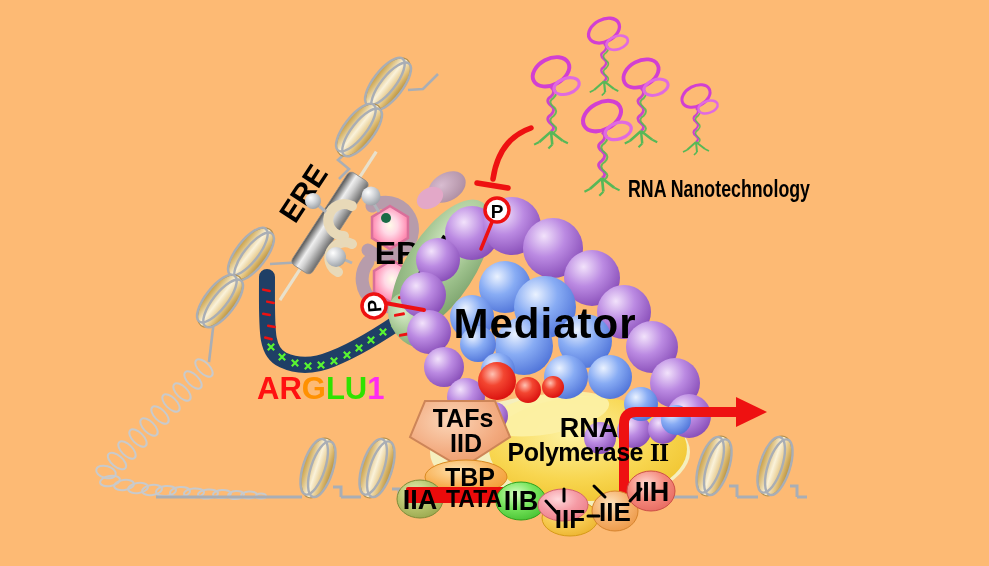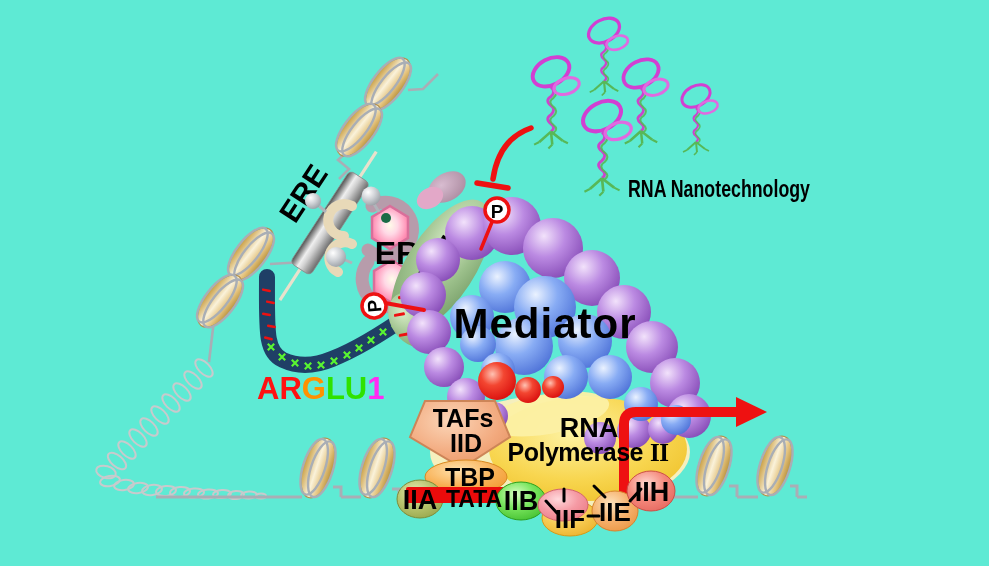--- a/index.html
+++ b/index.html
@@ -1,16 +1,16 @@
 <!DOCTYPE html>
 <html><head>
 <meta charset="utf-8">
 <style>
   html,body{margin:0;padding:0;background:#fff;}
-  .stage{position:relative;width:989px;height:566px;background:#5eead4;overflow:hidden;}
+  .stage{position:relative;width:989px;height:566px;background:#fdba74;overflow:hidden;}
   svg{display:block;}
   .t{font-family:"Liberation Sans",sans-serif;font-weight:bold;fill:#000;}
   .serif{font-family:"Liberation Serif","DejaVu Serif",serif;font-weight:bold;}
 </style>
 </head>
 <body>
 
 <div class="stage">
 <svg width="989" height="566" viewBox="0 0 989 566">
   <defs>

